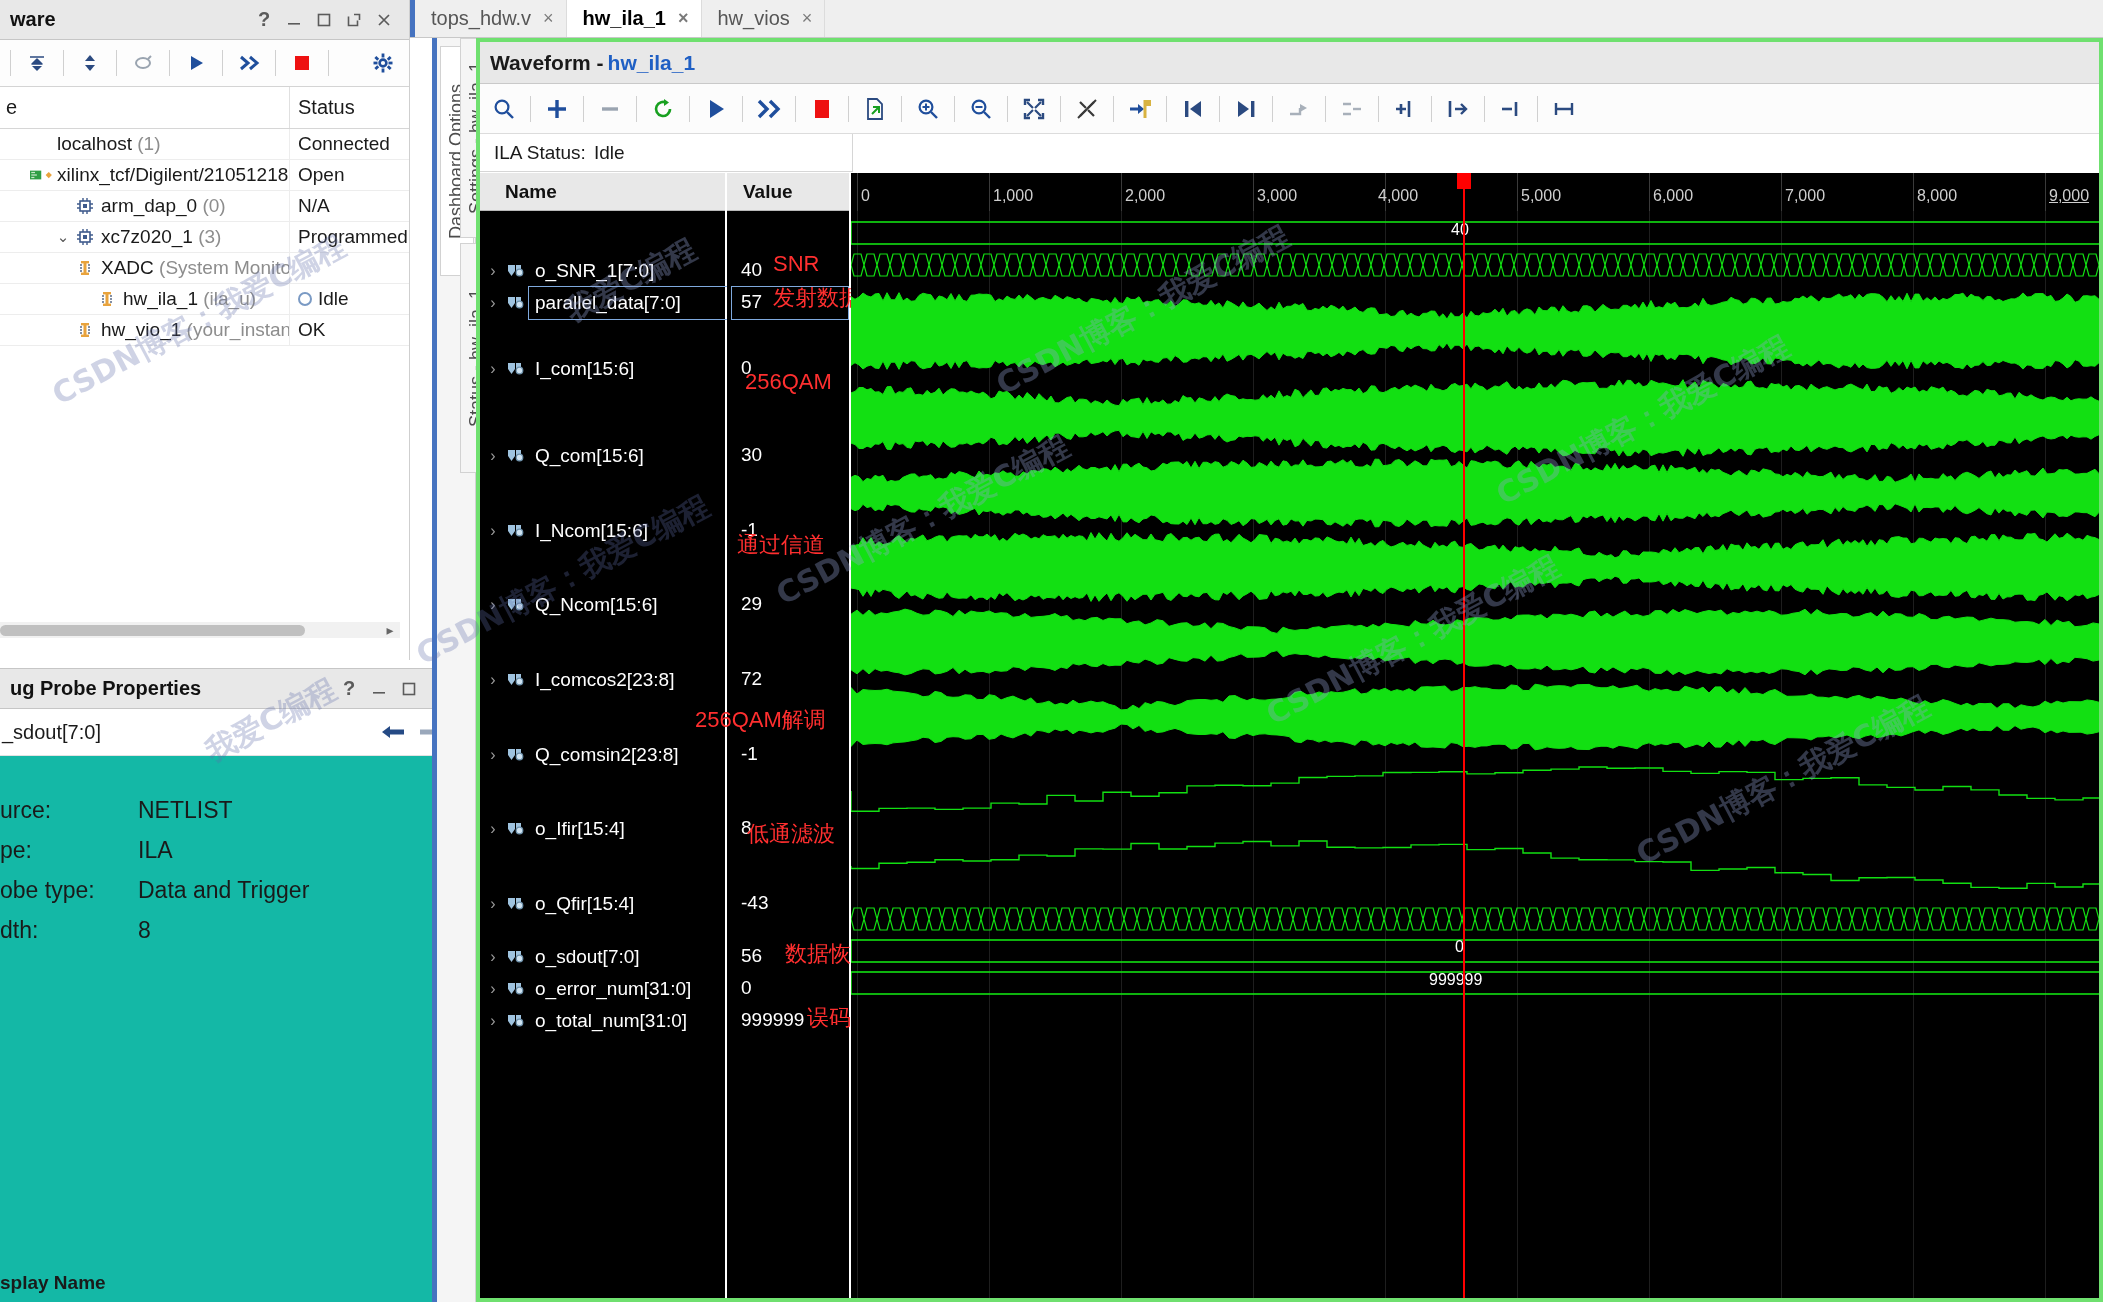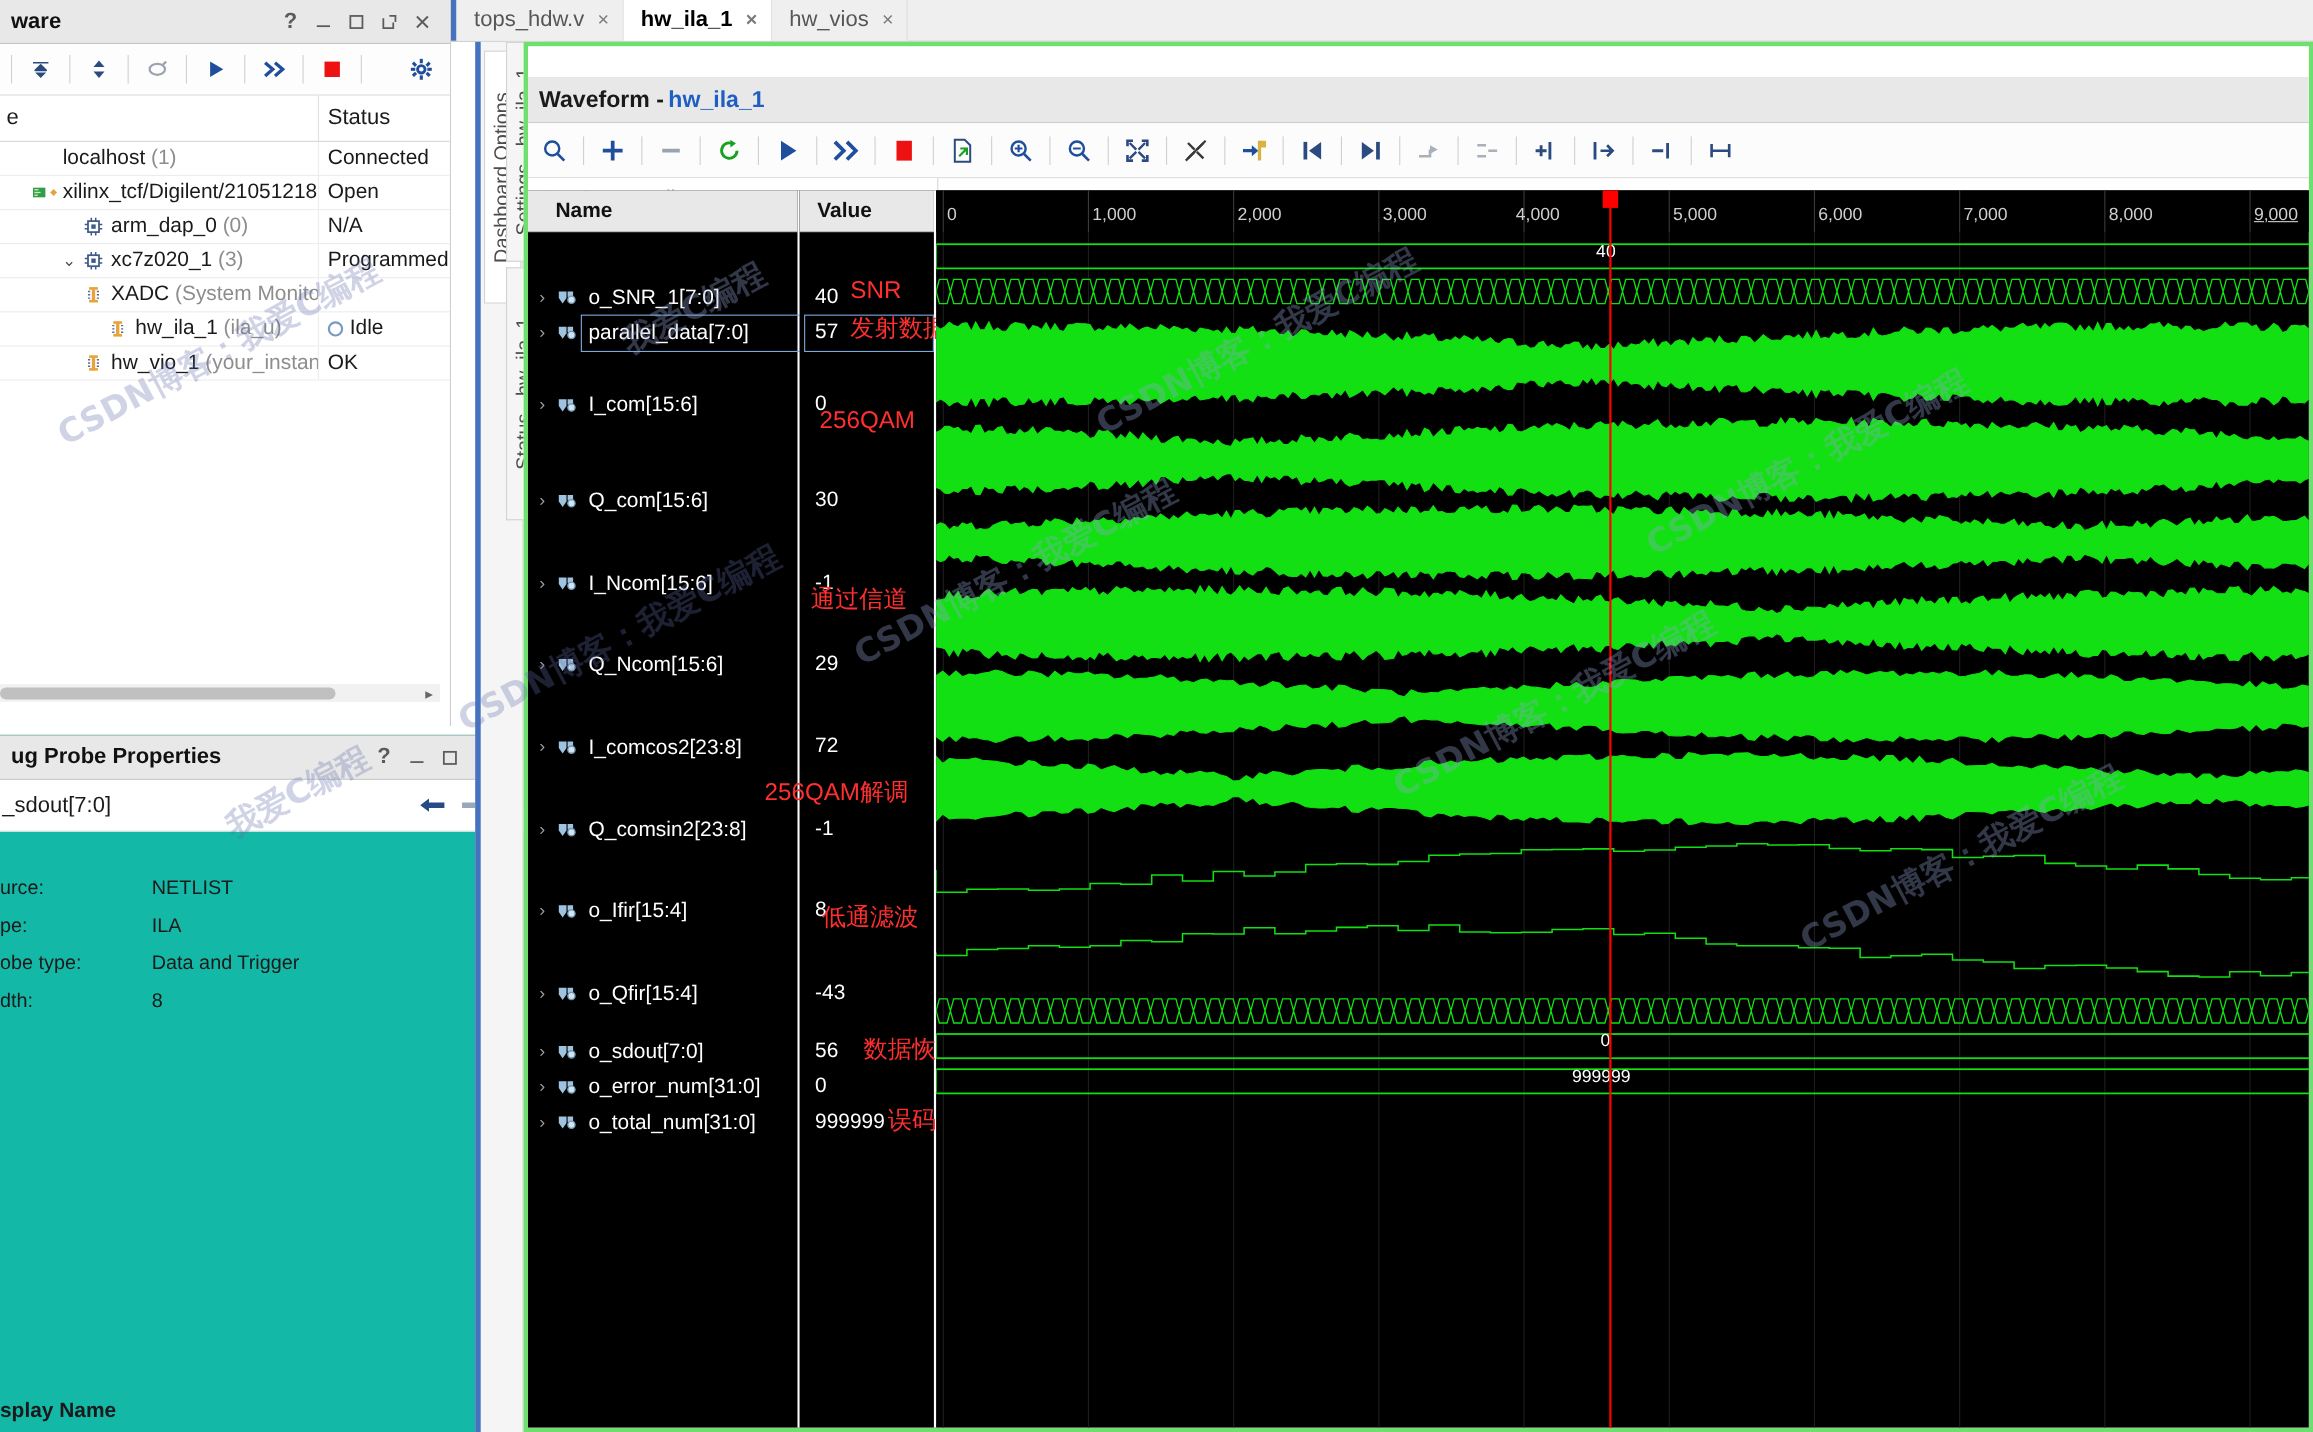--- a/index.html
+++ b/index.html
@@ -108,21 +108,21 @@
     border-right: 1px solid #cfcfcf;
     overflow: hidden;
   }
   #dpp-namebar {
     height: 47px; display:flex; align-items:center;
     border-bottom:1px solid #e2e2e2; padding-left:2px; background:#fff;
   }
   #dpp-namebar .nm { flex:1; font-size:20px; }
   #dpp-namebar .navbtn { width:38px; height:38px; display:flex;
         align-items:center; justify-content:center; cursor:pointer; }
-  .prop-row { display:flex; align-items:flex-end; font-size:18px; padding: 13px 0 0 0; }
+  .prop-row { display:flex; align-items:flex-end; font-size:23px; padding: 13px 0 0 0; }
   .prop-row .k { width: 138px; color:#1a1a1a; }
   .prop-row .v { color:#1a1a1a; }
   #dpp-section {
     position:absolute; left:0; bottom:0; width:100%;
     font-weight:bold; font-size:19px; padding: 4px 0 8px 0;
   }
 
   
   #tabbar {
     position:absolute; left:410px; top:0; width:1693px; height:38px;
@@ -157,21 +157,21 @@
   #wave-win {
     position:absolute; left:476px; top:38px;
     width:1627px; height:1264px;
     background:#ffffff;
     border:4px solid #6fe06f;
     overflow:hidden;
   }
   #wave-title {
     height:42px; background:#e8e8e8; border-bottom:1px solid #c9c9c9;
     display:flex; align-items:center; padding-left:10px;
-    font-weight:bold; font-size:21px;margin-top:28px;
+    font-weight:bold; font-size:21px;
   }
   #wave-title .sub { color:#1f5fc4; font-weight:bold; margin-left:4px;}
   #wave-toolbar {
     height:50px; background:#fcfcfc; border-bottom:1px solid #dcdcdc;
     display:flex; align-items:center; padding-left:4px;
   }
   #ila-status {
     height:38px; width:373px; background:#ffffff;
     border-bottom:1px solid #d6d6d6; border-right:1px solid #d6d6d6;
     display:flex; align-items:center; padding-left:14px; font-size:19px;

